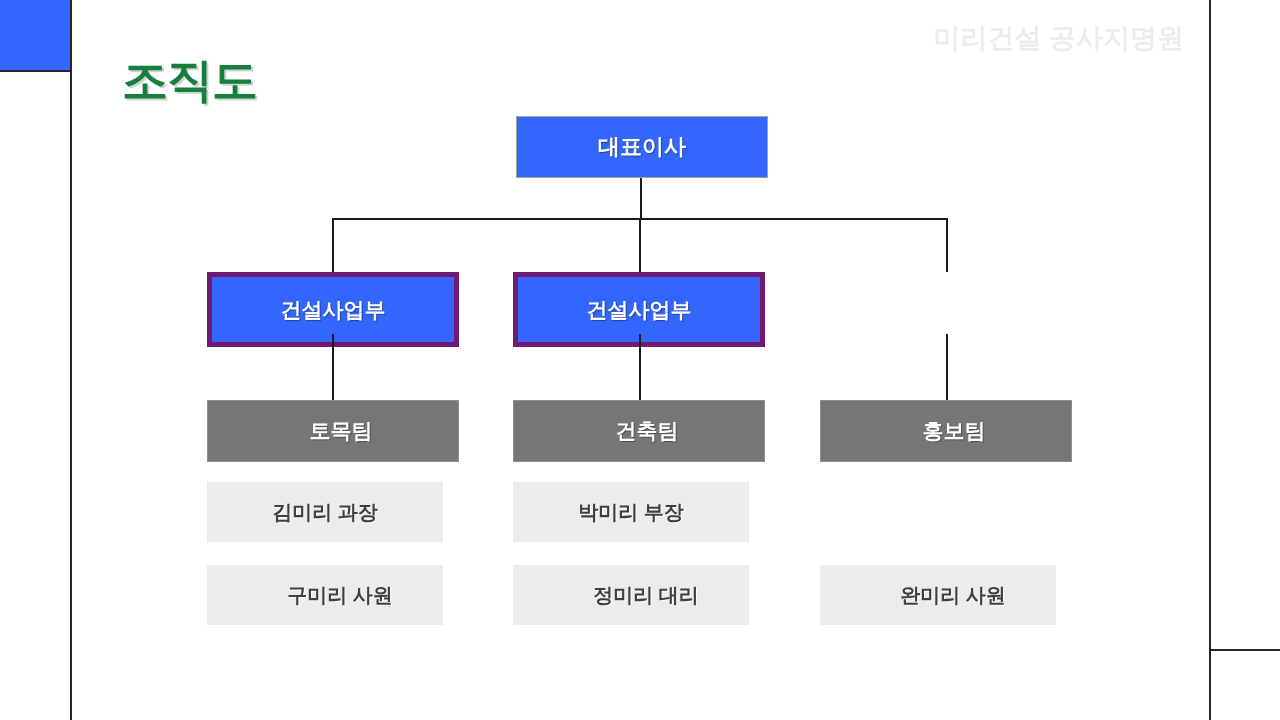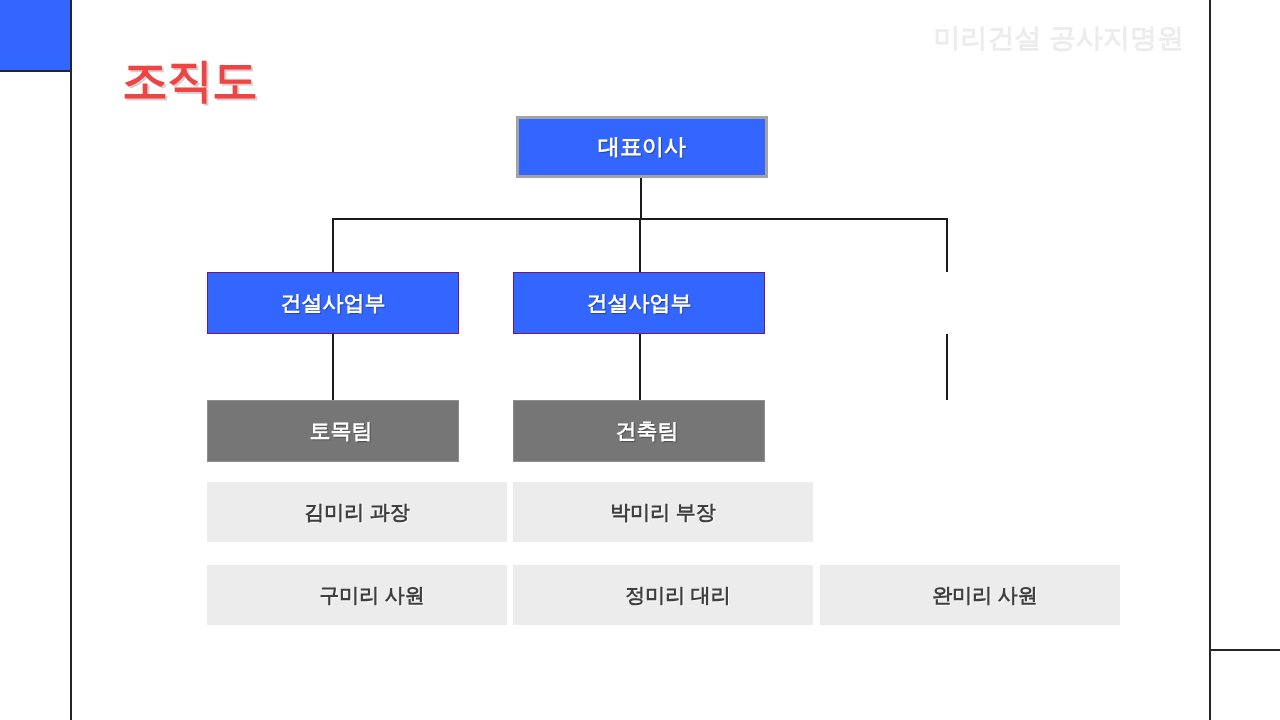--- a/index.html
+++ b/index.html
@@ -47,21 +47,21 @@
     background: #262626;
   }
 
   
   .page-title {
     position: absolute;
     left: 122px;
     top: 50px;
     font-size: 46px;
     font-weight: bold;
-    color: #ef4444;
+    color: #15803d;
     letter-spacing: -1px;
     text-shadow: 2px 2px 0 rgba(0,0,0,0.18);
     white-space: nowrap;
   }
   .watermark {
     position: absolute;
     right: 96px;
     top: 20px;
     font-size: 27px;
     font-weight: bold;
@@ -90,50 +90,50 @@
   .node-ceo {
     left: 516px;
     top: 116px;
     width: 252px;
     height: 62px;
     background: #3366FF;
     color: #ffffff;
     font-size: 22px;
     font-weight: bold;
     text-shadow: 1px 1px 1px rgba(0,0,0,0.35);
-    border: 3px solid #a3a3a3;
+    border: 1px solid #a3a3a3;
   }
 
   .node-dept {
     top: 272px;
     width: 252px;
-    height: 62px;
+    height: 75px;
     background: #3366FF;
     color: #ffffff;
     font-size: 21px;
     font-weight: bold;
     text-shadow: 1px 1px 1px rgba(0,0,0,0.35);
-    border: 1px solid #701a75;
+    border: 5px solid #701a75;
   }
 
   .node-team {
     top: 400px;
     width: 252px;
     height: 62px;
     background: #767676;
     color: #ffffff;
     font-size: 21px;
     font-weight: bold;
     text-shadow: 1px 1px 1px rgba(0,0,0,0.35);
     border: 1px solid #8f8f8f;
     padding-left: 16px;
   }
 
   .node-member {
-    width: 300px;
+    width: 236px;
     height: 60px;
     background: #ececec;
     color: #3f3f3f;
     font-size: 20px;
     font-weight: bold;
     text-shadow: 1px 1px 0 rgba(255,255,255,0.9);
   }
   .member-row-1 { top: 482px; }
   .member-row-2 { top: 565px; padding-left: 30px; }
 
@@ -200,20 +200,21 @@
 
   <div class="node node-dept col-1">건설사업부</div>
   <div class="node node-dept col-2">건설사업부</div>
 
   <div class="conn conn-dept-team conn-dt-1"></div>
   <div class="conn conn-dept-team conn-dt-2"></div>
   <div class="conn conn-dept-team conn-dt-3"></div>
 
   <div class="node node-team col-1">토목팀</div>
   <div class="node node-team col-2">건축팀</div>
+  <div class="node node-team col-3">홍보팀</div>
 
   <div class="node node-member col-1 member-row-1">김미리 과장</div>
   <div class="node node-member col-1 member-row-2">구미리 사원</div>
 
   <div class="node node-member col-2 member-row-1">박미리 부장</div>
   <div class="node node-member col-2 member-row-2">정미리  대리</div>
 
   <div class="node node-member col-3 member-row-2">완미리 사원</div>
 
 </div>

